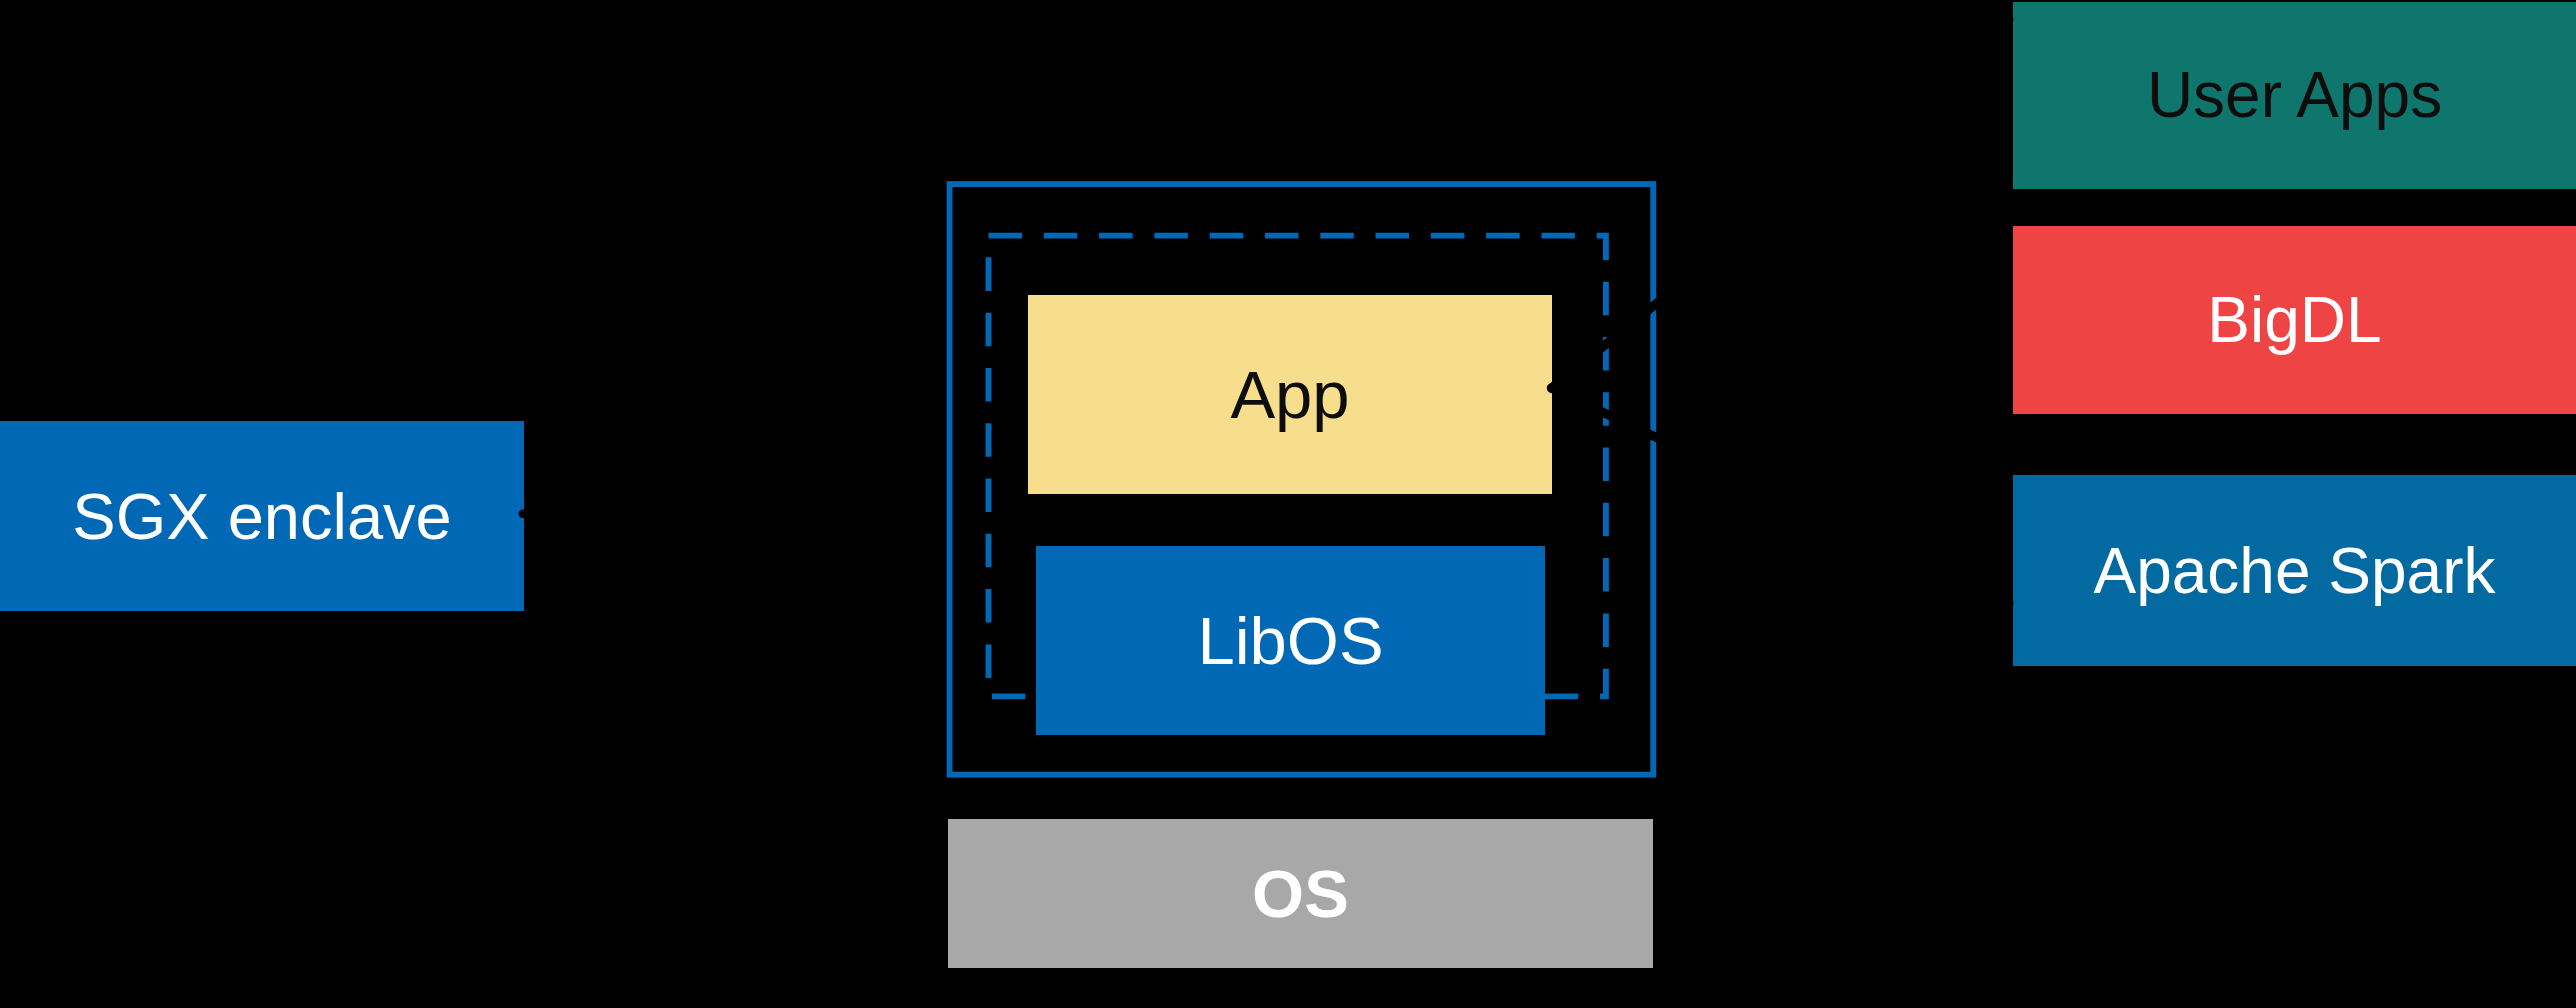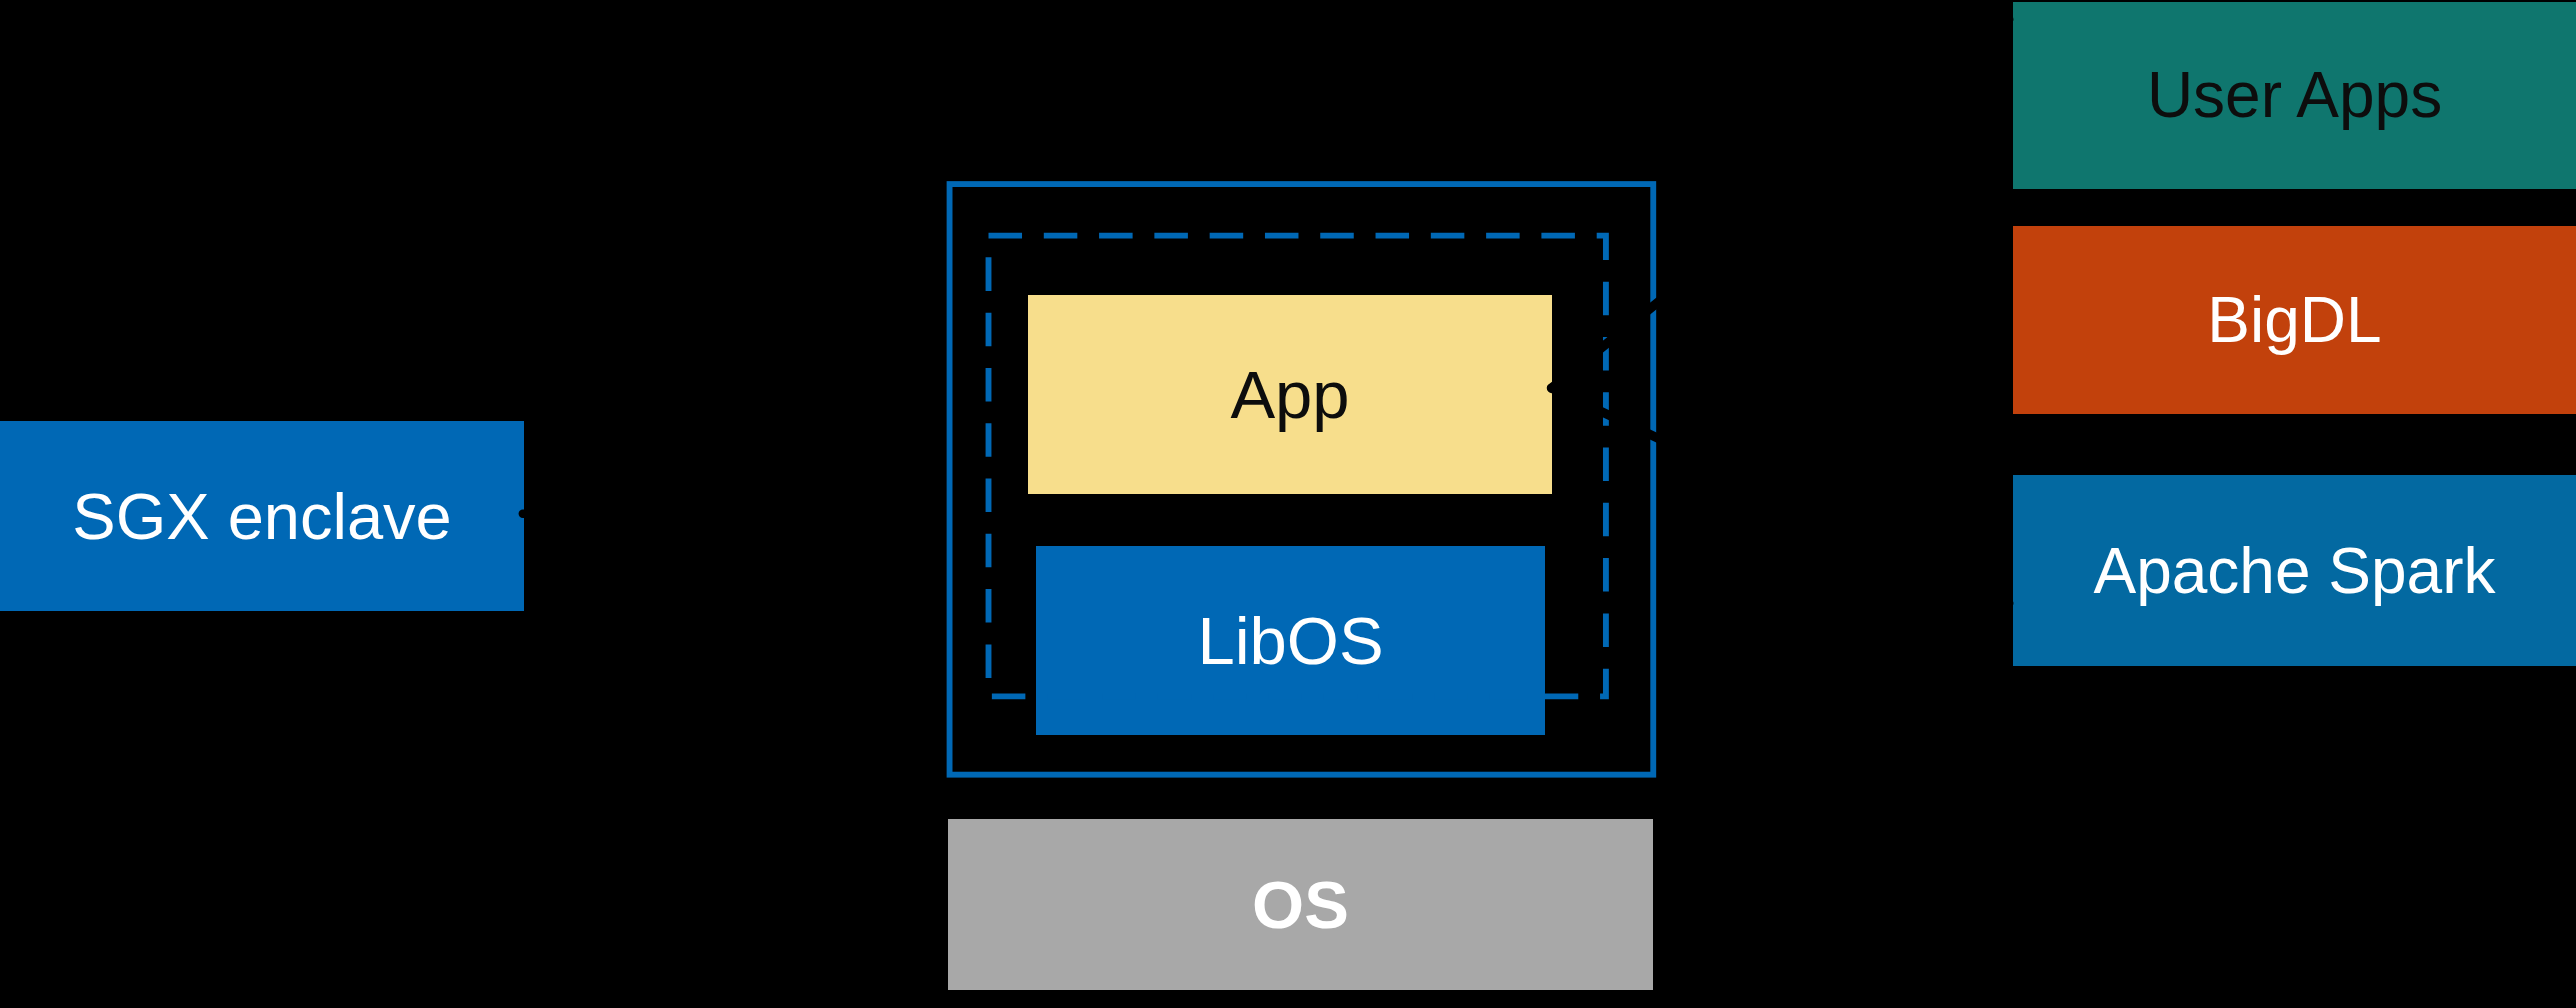--- a/index.html
+++ b/index.html
@@ -23,21 +23,21 @@
   .box .label {
     white-space: nowrap;
     line-height: 1;
   }
   
   #sgx-box        { left: 0px;    top: 421px; width: 524px; height: 190px; }
   #sgx-box .label { font-size: 65px; }
   
   #app-box        { left: 1028px; top: 295px; width: 524px; height: 199px; }
   #libos-box      { left: 1036px; top: 546px; width: 509px; height: 189px; }
-  #os-box         { left: 948px; top: 819px; width: 705px; height: 171px; }
+  #os-box         { left: 948px; top: 819px; width: 705px; height: 149px; }
   #app-box .label   { font-size: 67px; }
   #libos-box .label { font-size: 67px; }
   #os-box .label    { font-size: 67px; font-weight: 700; }
   
   #user-apps-box    { left: 2013px; top: 1.7px;   width: 563px; height: 187px; }
   #bigdl-box        { left: 2013px; top: 226px; width: 563px; height: 188px; }
   #apache-spark-box { left: 2013px; top: 475px; width: 563px; height: 191px; }
   #user-apps-box .label    { font-size: 64px; }
   #bigdl-box .label        { font-size: 64px; }
   #apache-spark-box .label { font-size: 64px; }
@@ -68,21 +68,21 @@
   </div>
 
   <div class="box" id="os-box" style="background-color: rgb(168, 168, 168);">
     <span class="label" style="color: rgb(255, 255, 255);">OS</span>
   </div>
 
   <div class="box" id="user-apps-box" style="background-color: #0f766e; justify-content: center;">
     <span class="label" style="color: rgb(13, 13, 13);">User Apps</span>
   </div>
 
-  <div class="box" id="bigdl-box" style="background-color: #c2410c;">
+  <div class="box" id="bigdl-box" style="background-color: #ef4444;">
     <span class="label" style="color: rgb(255, 255, 255);">BigDL</span>
   </div>
 
   <div class="box" id="apache-spark-box" style="background-color: #0369a1;">
     <span class="label" style="color: rgb(255, 255, 255);">Apache Spark</span>
   </div>
 
   <svg id="diagram-overlay" viewBox="0 0 3075 1204" xmlns="http://www.w3.org/2000/svg">
 
     <rect x="1133.5" y="219.5" width="840" height="705" fill="none" stroke-width="7" stroke="#0068B5"></rect>

